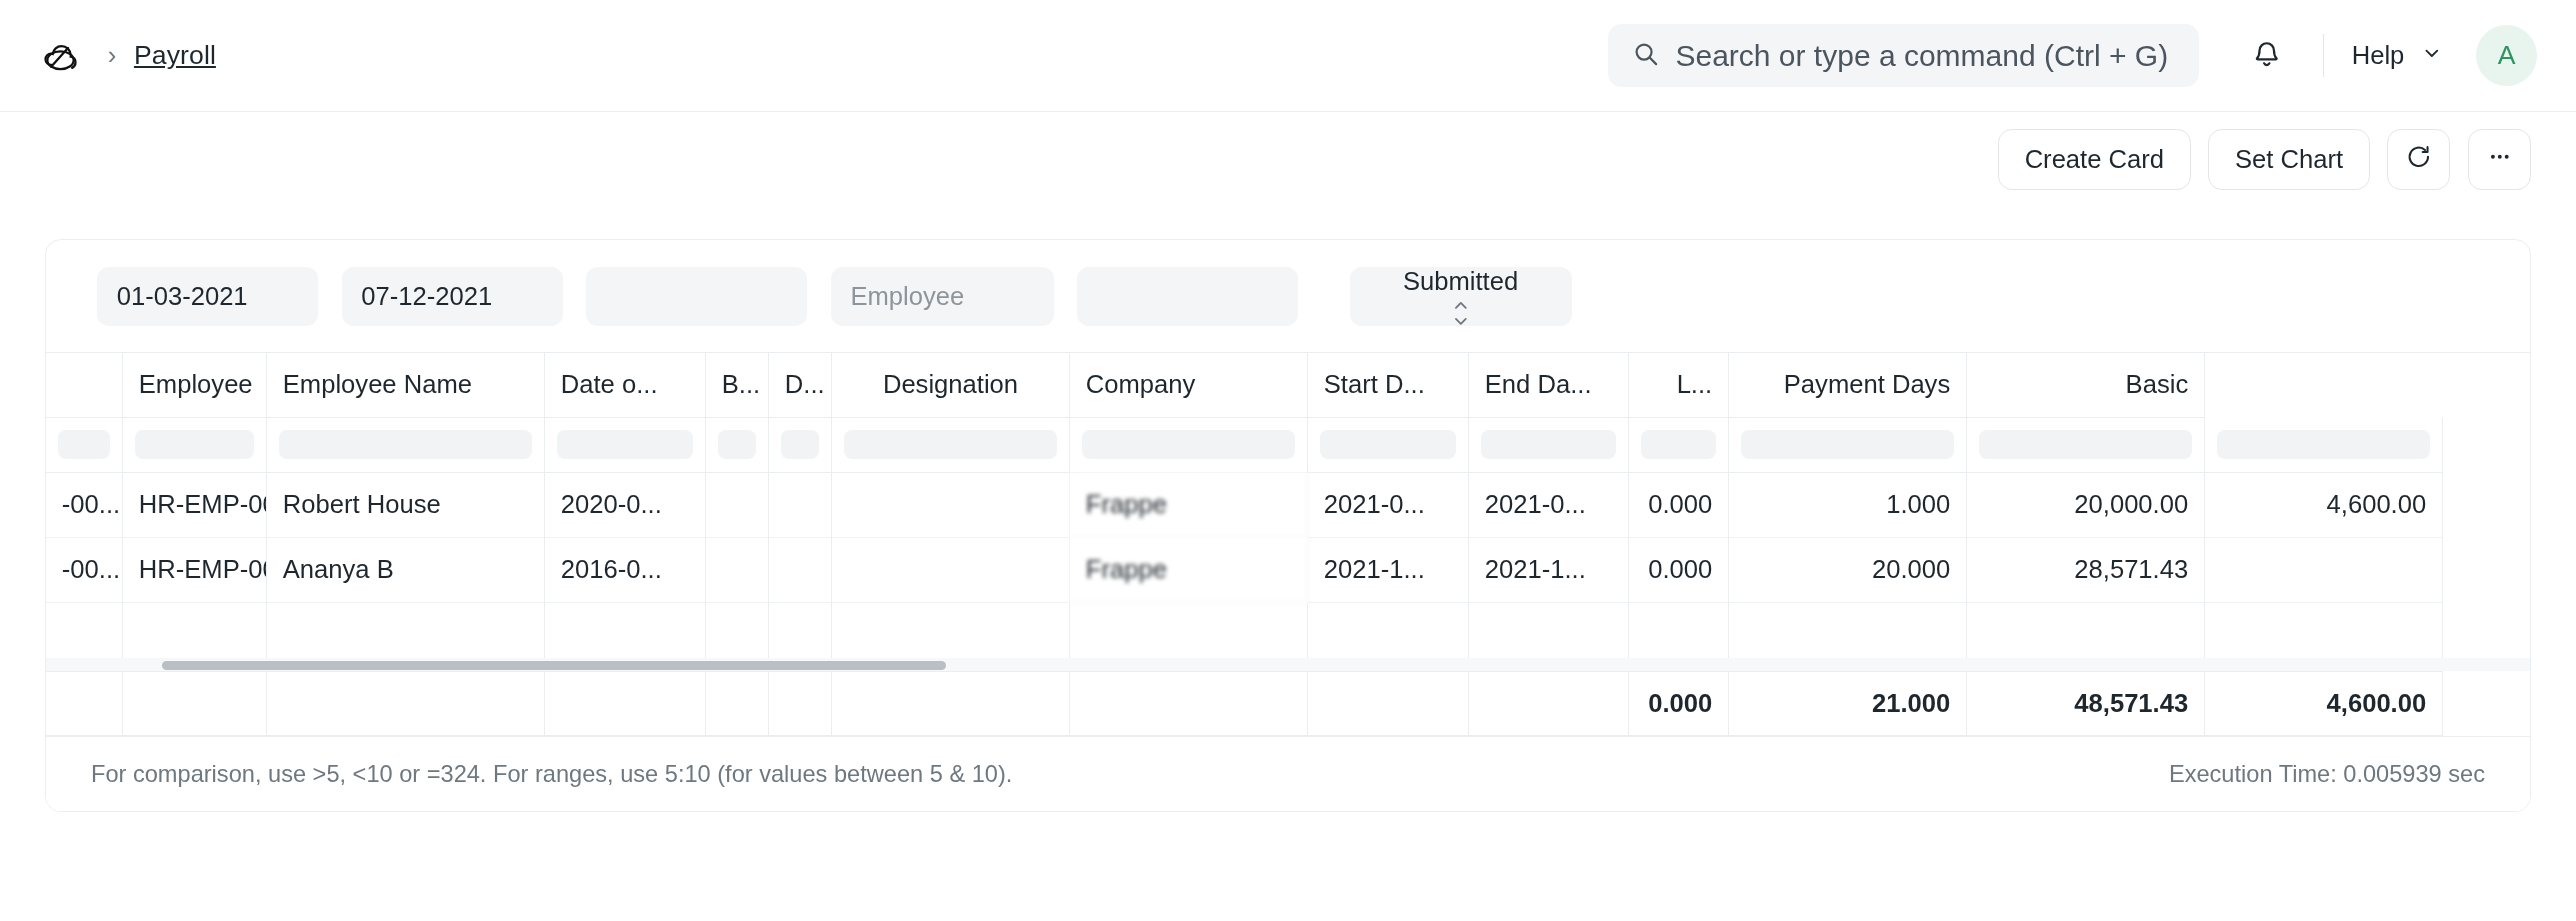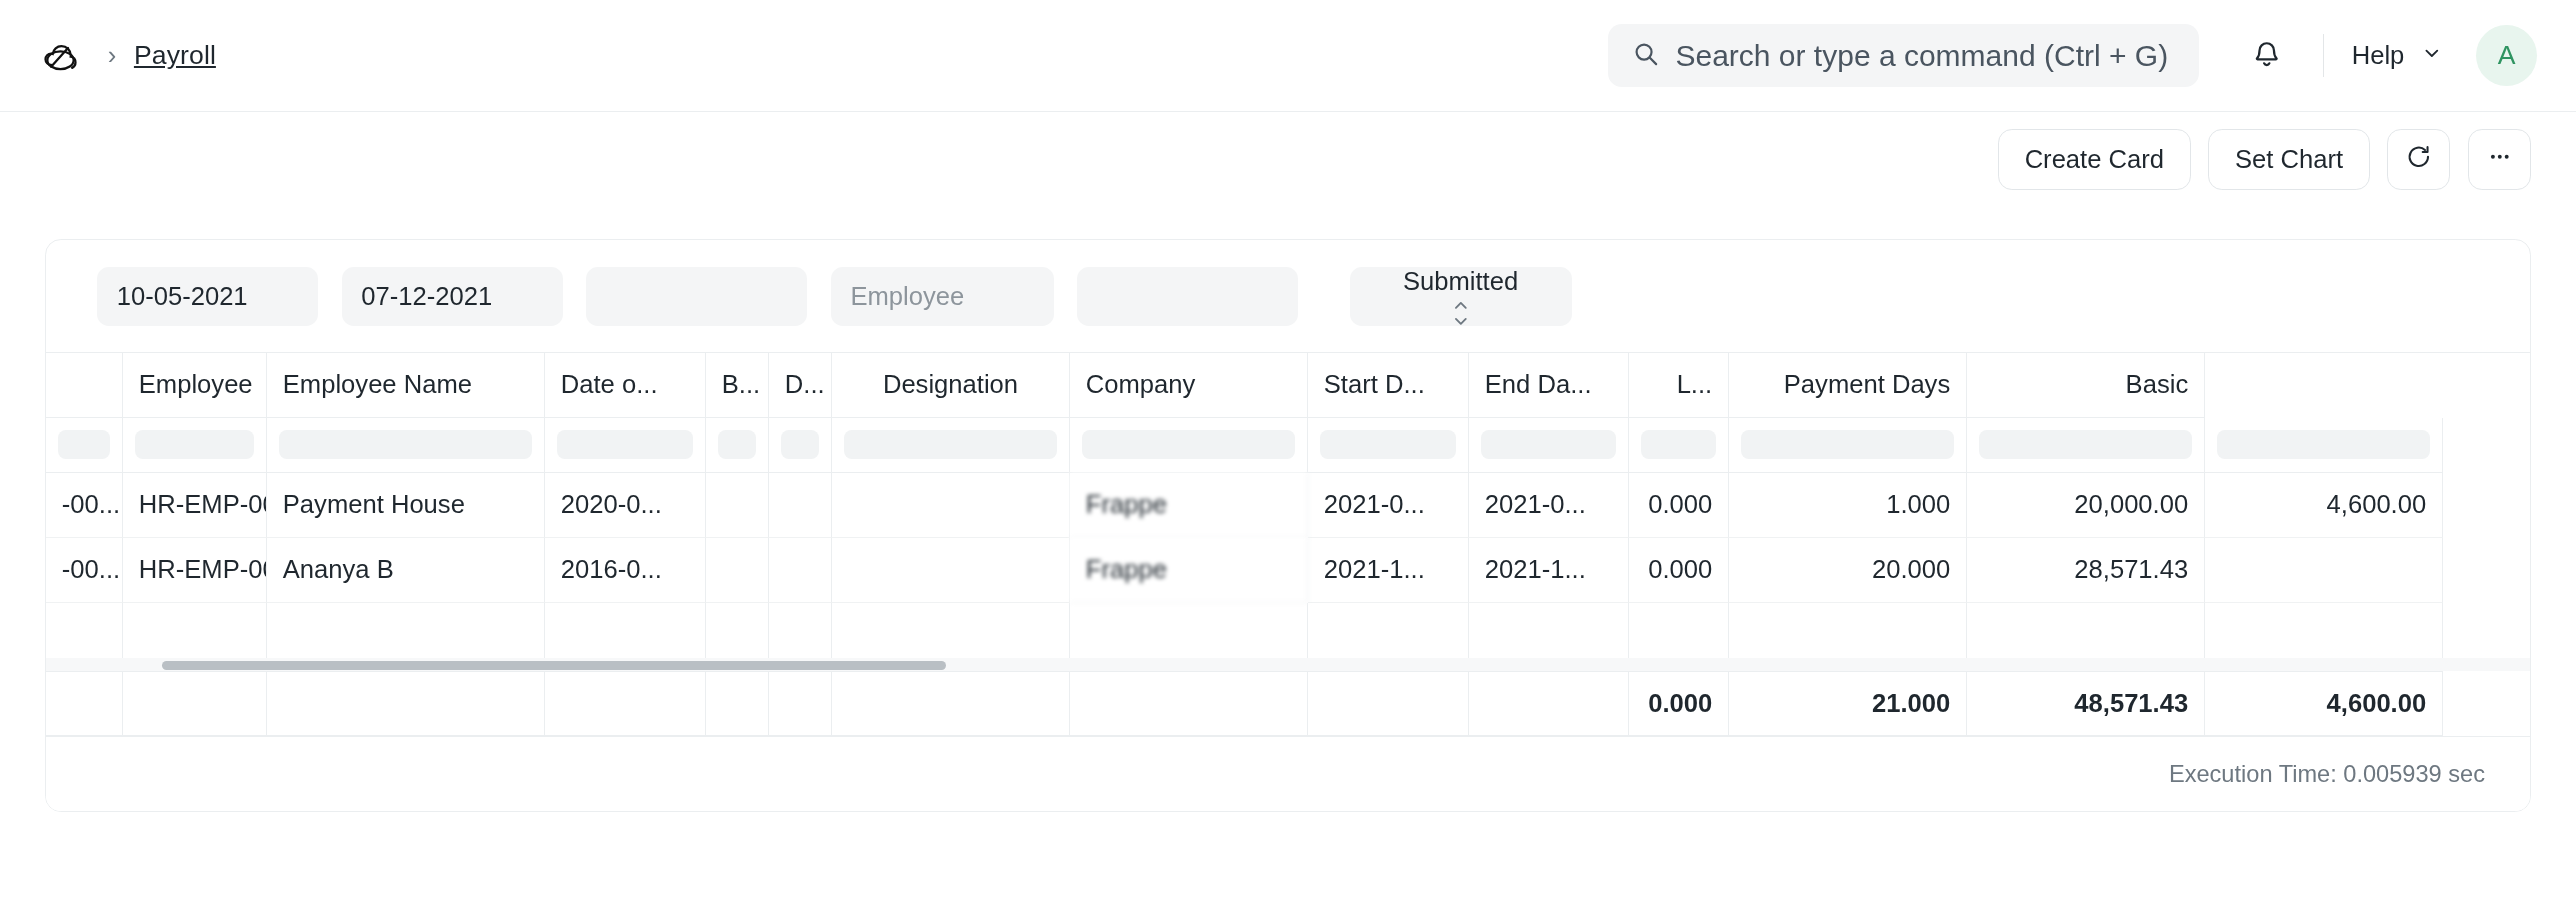--- a/index.html
+++ b/index.html
@@ -231,21 +231,21 @@
             <circle cx="18" cy="12" r="1.7"></circle>
         </svg>
       </span>
     </div>
   </div>
 </div>
 
 <div class="report-card">
 
   <div class="filter-row">
-    <div class="filter date">10-05-2021</div>
+    <div class="filter date">01-03-2021</div>
     <div class="filter date">07-12-2021</div>
     <div class="filter blank1"></div>
     <div class="filter employee">Employee</div>
     <div class="filter blank2"></div>
     <div class="filter status">
       <span>Submitted</span>
       <span class="chev-ud">
         <svg width="17.7" height="10.8" viewBox="0 0 18 11" fill="none" stroke="#6e7881" stroke-width="1.9">
           <path d="m4 7 5-5 5 5" stroke-linecap="round" stroke-linejoin="round"></path>
         </svg>
@@ -313,21 +313,21 @@
           <div class="fbox"></div>
         </div>
         <div class="dt-cell" style="width: 238px; min-width: 238px;">
           <div class="fbox"></div>
         </div>
       </div>
     <div class="dt-body">
         <div class="dt-row">
           <div class="dt-cell" style="width: 77px; min-width: 77px;">-00...</div>
           <div class="dt-cell" style="width: 144px; min-width: 144px;">HR-EMP-0000...</div>
-          <div class="dt-cell" style="width: 278px; min-width: 278px;">Payment House</div>
+          <div class="dt-cell" style="width: 278px; min-width: 278px;">Robert House</div>
           <div class="dt-cell" style="width: 161px; min-width: 161px;">2020-0...</div>
           <div class="dt-cell" style="width: 63px; min-width: 63px;"></div>
           <div class="dt-cell" style="width: 63px; min-width: 63px;"></div>
           <div class="dt-cell" style="justify-content: center; width: 238px; min-width: 238px;"></div>
           <div class="dt-cell redact" style="width: 238px; min-width: 238px;">Frappe</div>
           <div class="dt-cell" style="width: 161px; min-width: 161px;">2021-0...</div>
           <div class="dt-cell" style="width: 160px; min-width: 160px;">2021-0...</div>
           <div class="dt-cell num" style="width: 100px; min-width: 100px;">0.000</div>
           <div class="dt-cell num" style="width: 238px; min-width: 238px;">1.000</div>
           <div class="dt-cell num" style="width: 238px; min-width: 238px;">20,000.00</div>
@@ -381,16 +381,17 @@
         <div class="dt-cell" style="width: 161px; min-width: 161px;"></div>
         <div class="dt-cell" style="width: 160px; min-width: 160px;"></div>
         <div class="dt-cell num" style="width: 100px; min-width: 100px;">0.000</div>
         <div class="dt-cell num" style="width: 238px; min-width: 238px;">21.000</div>
         <div class="dt-cell num" style="width: 238px; min-width: 238px;">48,571.43</div>
         <div class="dt-cell num" style="width: 238px; min-width: 238px;">4,600.00</div>
       </div>
   </div>
 
   <div class="card-footer">
+    <div class="footer-hint">For comparison, use &gt;5, &lt;10 or =324. For ranges, use 5:10 (for values between 5 &amp; 10).</div>
     <div class="footer-exec">Execution Time: 0.005939 sec</div>
   </div>
 </div>
 
 
 </body></html>

